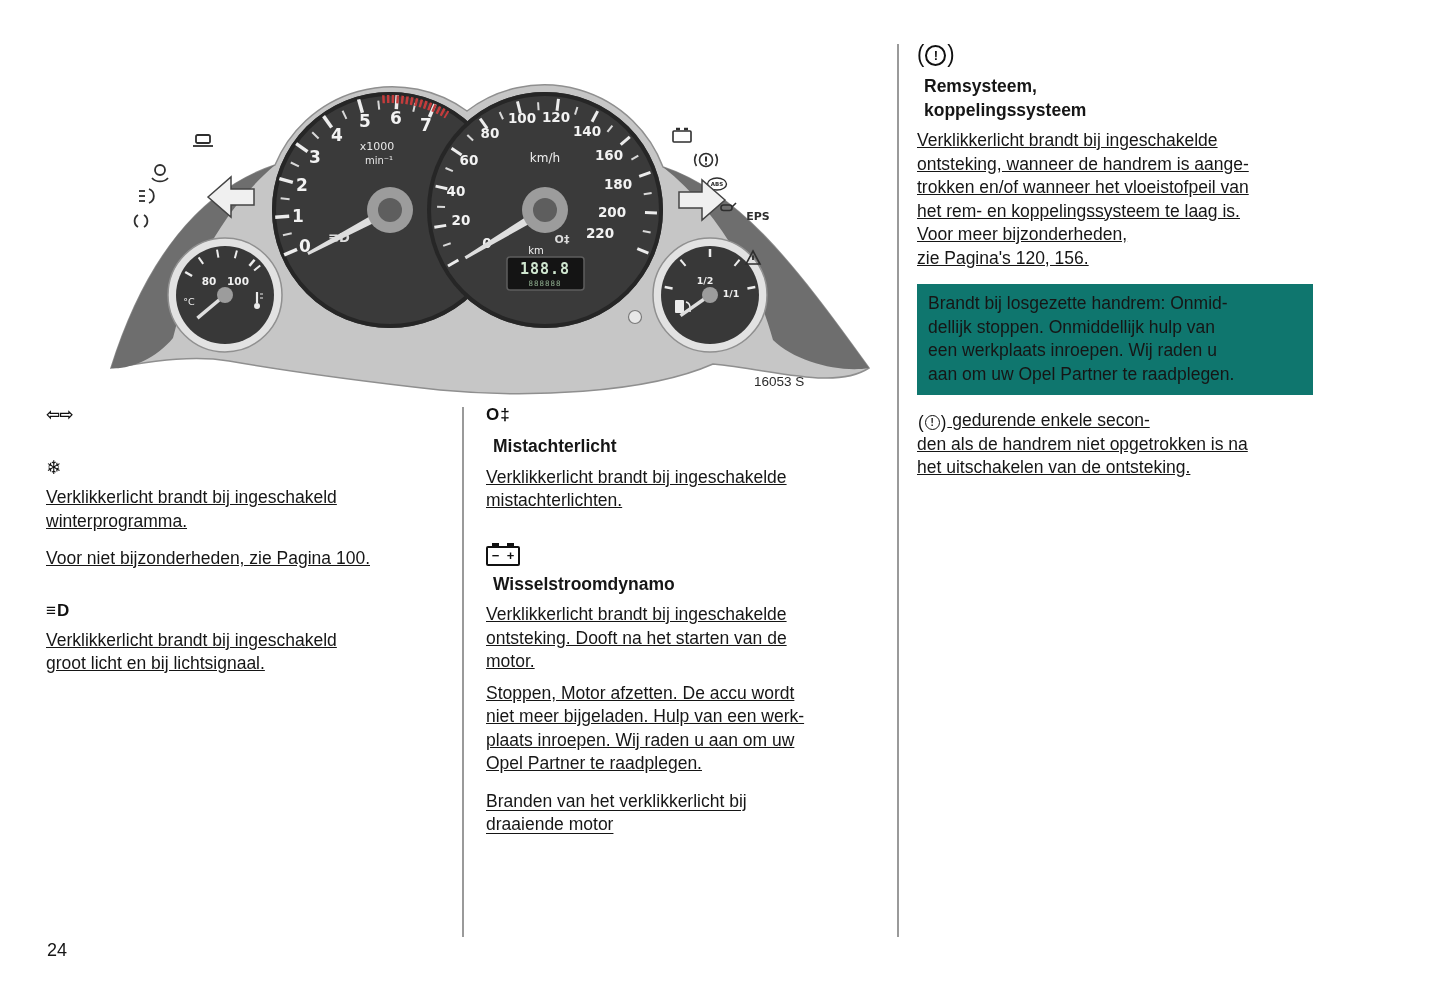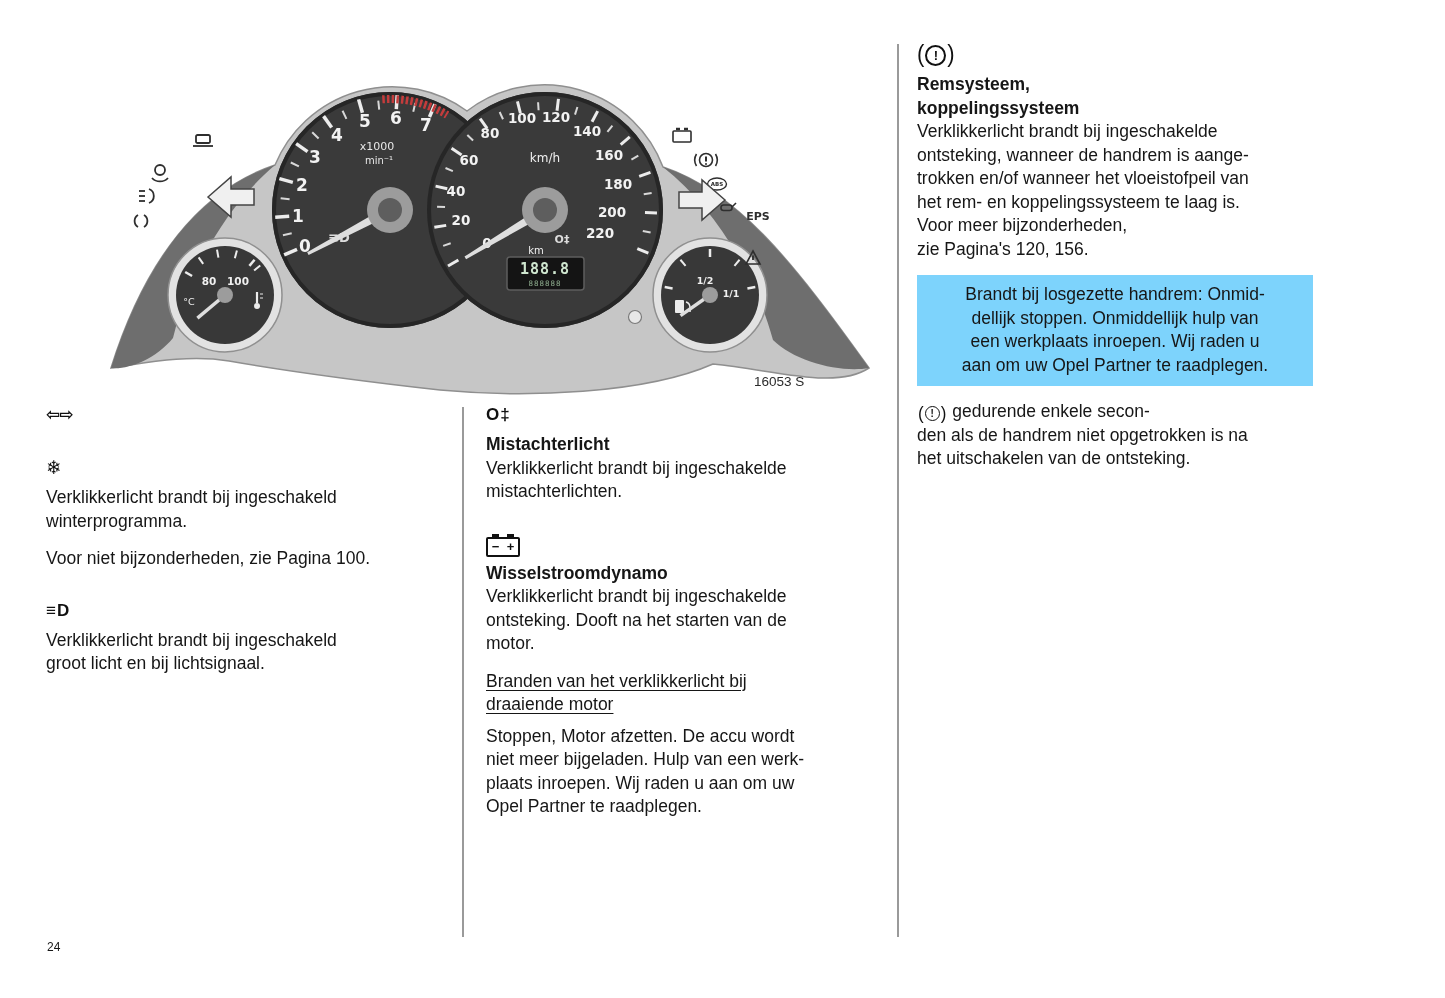--- a/index.html
+++ b/index.html
@@ -7,31 +7,31 @@
     width:1445px;height:998px;background:#ffffff;position:relative;
     font-family:"Liberation Sans","DejaVu Sans",sans-serif;color:#161616;
     -webkit-font-smoothing:antialiased;
   }
   .col{position:absolute;font-size:17.5px;line-height:23.5px;}
   .col1{left:46px;top:402px;width:420px;}
   .col2{left:486px;top:402px;width:400px;}
   .col3{left:917px;top:42px;width:400px;}
   .sec{margin:0 0 27px 0;}
   .icon-line{height:26px;margin-bottom:5px;display:flex;align-items:center;}
-  h3{font-size:17.5px;line-height:23.5px;margin:0;font-weight:bold;}
-  p{margin:0;}
+  h3{font-size:17.5px;line-height:23.5px;margin:7px;font-weight:bold;}
+  p{margin:0;text-decoration:underline;}
   .pre{white-space:pre-line;}
   .note{margin-top:14px;}
   .sub{text-decoration:underline;text-underline-offset:3px;margin-top:14px;}
   .body2{margin-top:8px;}
-  .graybox{background:#7dd3fc;padding:8px 11px 9px 11px;margin:14px 0 14px 0;width:374px;text-align:center;}
+  .graybox{background:#0f766e;padding:8px 11px 9px 11px;margin:14px 0 14px 0;width:374px;}
   .vdiv{position:absolute;width:1.5px;background:#9a9a9a;}
   .vdiv1{left:462px;top:407px;height:530px;}
   .vdiv2{left:897px;top:44px;height:893px;}
-  .pagenum{position:absolute;left:47px;top:940px;font-size:12px;text-align:right;}
+  .pagenum{position:absolute;left:47px;top:940px;font-size:18px;text-align:right;}
   .caption{position:absolute;left:754px;top:374px;font-size:13.5px;color:#2b2b2b;}
   .figure{position:absolute;left:105px;top:70px;width:770px;height:330px;}
 
   
   .gicon{font-weight:bold;color:#111;}
   .turn{font-size:17px;letter-spacing:-1px;}
   .snow{font-size:19px;}
   .hbeam{font-size:17px;letter-spacing:1px;}
   .rfog{font-size:17px;letter-spacing:1px;}
 
@@ -311,26 +311,26 @@
       <div class="icon-line">
         <span class="batt">
             <span>−</span>
             <span>+</span>
           </span>
       </div>
       <h3>Wisselstroomdynamo</h3>
       <p class="pre">Verklikkerlicht brandt bij ingeschakelde
 ontsteking. Dooft na het starten van de
 motor.</p>
-      <p class="pre sub">Branden van het verklikkerlicht bij
-draaiende motor</p>
       <p class="pre body2">Stoppen, Motor afzetten. De accu wordt
 niet meer bijgeladen. Hulp van een werk-
 plaats inroepen.  Wij raden u aan om uw
 Opel Partner te raadplegen.</p>
+      <p class="pre sub">Branden van het verklikkerlicht bij
+draaiende motor</p>
     </section>
   </div>
 
   <div class="col col3">
     <section class="sec">
       <div class="icon-line">
         <span class="brk">
             <span class="arc">(</span>
             <span class="circ">!</span>
             <span class="arc">)</span>

